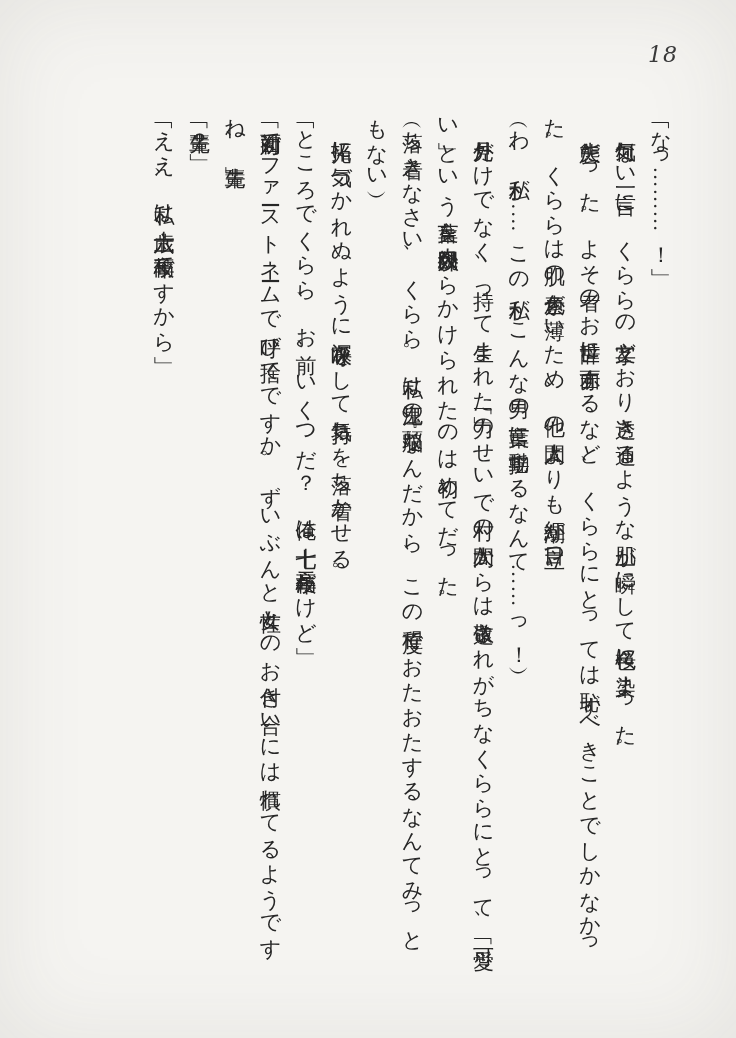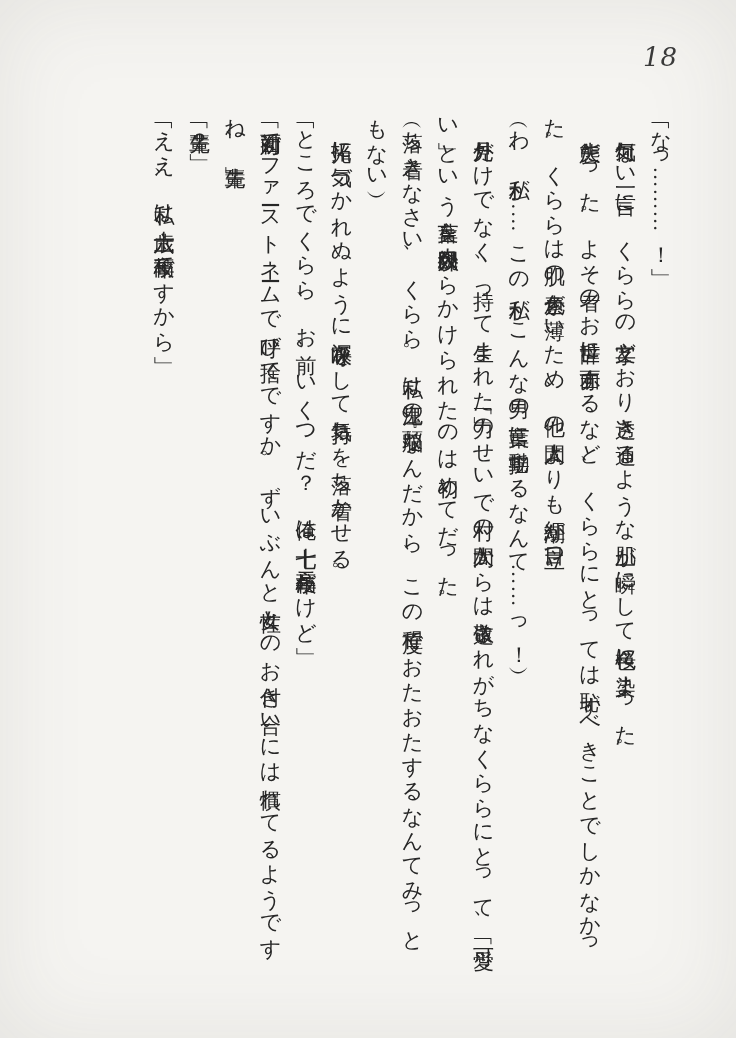--- a/index.html
+++ b/index.html
@@ -14,21 +14,21 @@
     background: #f5f4f1;
     overflow: hidden;
     box-shadow: inset 0 0 90px rgba(90, 85, 75, 0.10);
   }
   .page-number {
     position: absolute;
     top: 42px;
     right: 58px;
     font-family: "DejaVu Serif", serif;
     font-style: italic;
-    font-size: 26px;
+    font-size: 22px;
     color: #3a3a3a;
     letter-spacing: 1px;
   }
   .text-area {
     position: absolute;
     top: 104px;
     right: 58px;
     width: 572px;
     height: 850px;
     writing-mode: vertical-rl;

